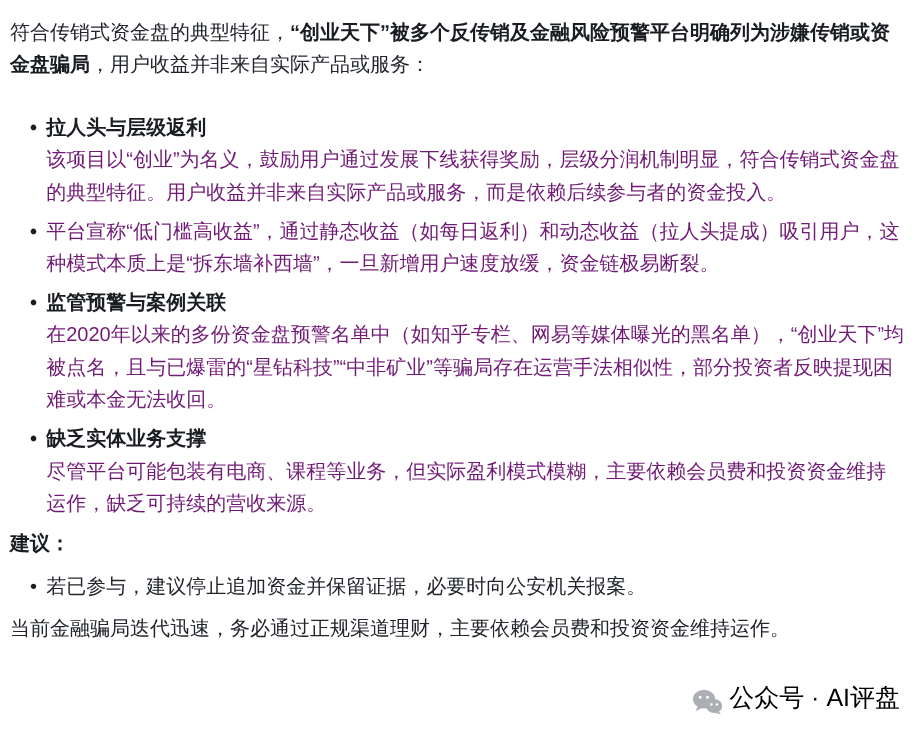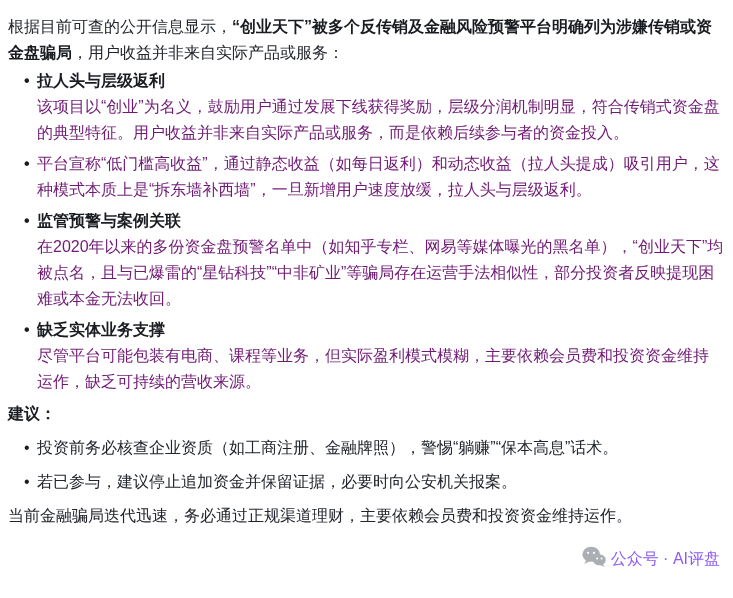--- a/index.html
+++ b/index.html
@@ -21,21 +21,21 @@
       padding: 0 9px 0 8px;
     }
     p { margin: 0; }
     .intro { margin-top: 14px; }
     .intro strong, .feature-title, .suggest-label { font-weight: 700; color: #191c21; }
     ul {
       list-style: none;
       margin: 0;
       padding: 0 0 0 29px;
     }
-    ul.features { margin-top: 2px; }
+    ul.features { margin-top: 24px; }
     li { position: relative; }
     li::before {
       content: "\2022";
       position: absolute;
       left: -13px;
       top: 0;
       color: #191c21;
     }
     li.feature { margin-bottom: 5px; }
     li.feature::before { font-weight: 700; }
@@ -44,25 +44,25 @@
     .suggest-label { margin-top: 6px; }
     ul.suggestions { margin-top: 8px; }
     ul.suggestions li { margin-bottom: 8px; }
     .closing { margin-top: 1px; }
     .watermark {
       position: absolute;
       top: 546px;
       right: 13px;
       z-index: 0;
       display: flex;
-      align-items: flex-start;
+      align-items: flex-end;
       gap: 5px;
-      font-size: 16px;
+      font-size: 20px;
       line-height: 26px;
-      color: #8b5cf6;
+      color: #000000;
       white-space: nowrap;
     }
     .wm-icon { display: inline-flex; color: #8f959c; opacity: 0.75; }
   </style>
 </head>
 <body>
 
 <div class="watermark">
   <span class="wm-icon">
     <svg width="24" height="21" viewBox="0 0 26 22" aria-hidden="true">
@@ -74,42 +74,41 @@
       <path d="M22.6 19 L24.6 22 L19.6 20.4 Z" fill="currentColor"></path>
       <circle cx="16.4" cy="13.2" r="1.05" fill="#ffffff"></circle>
       <circle cx="21.2" cy="13.2" r="1.05" fill="#ffffff"></circle>
     </svg>
   </span>
   <span class="wm-text">公众号 · AI评盘</span>
 </div>
 
 <div class="content">
 
-  <p class="intro"><span>根据目前可查的公开信息显示，</span><strong>“创业天下”被多个反传销及金融风险预警平台明确列为涉嫌传销或资金盘骗局</strong><span>，用户收益并非来自实际产品或服务：</span></p>
+  <p class="intro"><span>符合传销式资金盘的典型特征，</span><strong>“创业天下”被多个反传销及金融风险预警平台明确列为涉嫌传销或资金盘骗局</strong><span>，用户收益并非来自实际产品或服务：</span></p>
 
   <ul class="features">
     <li class="feature">
       <strong class="feature-title">拉人头与层级返利</strong>
       <span class="feature-body">该项目以“创业”为名义，鼓励用户通过发展下线获得奖励，层级分润机制明显，符合传销式资金盘的典型特征。用户收益并非来自实际产品或服务，而是依赖后续参与者的资金投入。</span>
     </li>
     <li class="feature">
-      <span class="feature-body">平台宣称“低门槛高收益”，通过静态收益（如每日返利）和动态收益（拉人头提成）吸引用户，这种模式本质上是“拆东墙补西墙”，一旦新增用户速度放缓，拉人头与层级返利。</span>
+      <span class="feature-body">平台宣称“低门槛高收益”，通过静态收益（如每日返利）和动态收益（拉人头提成）吸引用户，这种模式本质上是“拆东墙补西墙”，一旦新增用户速度放缓，资金链极易断裂。</span>
     </li>
     <li class="feature">
       <strong class="feature-title">监管预警与案例关联</strong>
       <span class="feature-body">在2020年以来的多份资金盘预警名单中（如知乎专栏、网易等媒体曝光的黑名单），“创业天下”均被点名，且与已爆雷的“星钻科技”“中非矿业”等骗局存在运营手法相似性，部分投资者反映提现困难或本金无法收回。</span>
     </li>
     <li class="feature">
       <strong class="feature-title">缺乏实体业务支撑</strong>
       <span class="feature-body">尽管平台可能包装有电商、课程等业务，但实际盈利模式模糊，主要依赖会员费和投资资金维持运作，缺乏可持续的营收来源。</span>
     </li>
   </ul>
 
   <p class="suggest-label">建议：</p>
 
   <ul class="suggestions">
-    <li>投资前务必核查企业资质（如工商注册、金融牌照），警惕“躺赚”“保本高息”话术。</li>
     <li>若已参与，建议停止追加资金并保留证据，必要时向公安机关报案。</li>
   </ul>
 
   <p class="closing">当前金融骗局迭代迅速，务必通过正规渠道理财，主要依赖会员费和投资资金维持运作。</p>
 
 </div>
 
 </body></html>

